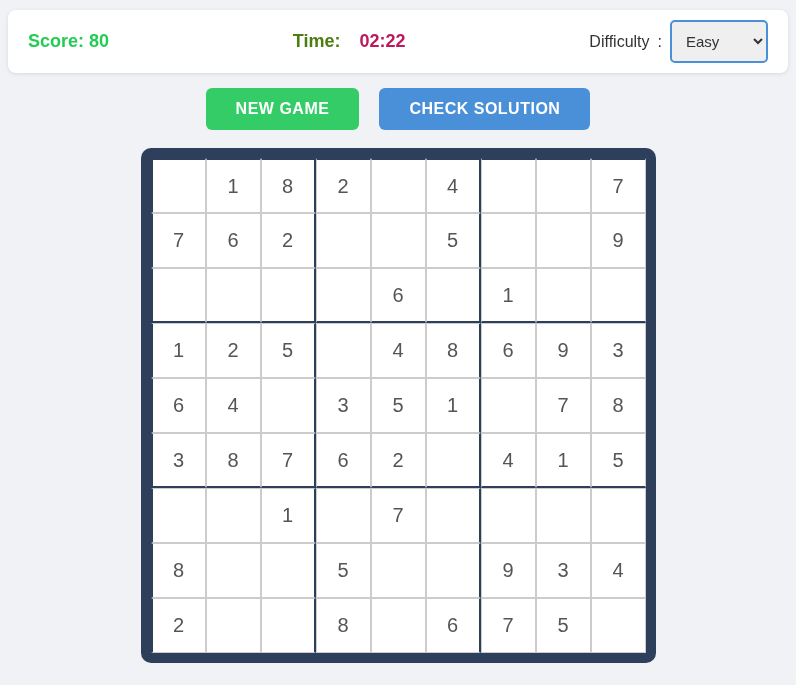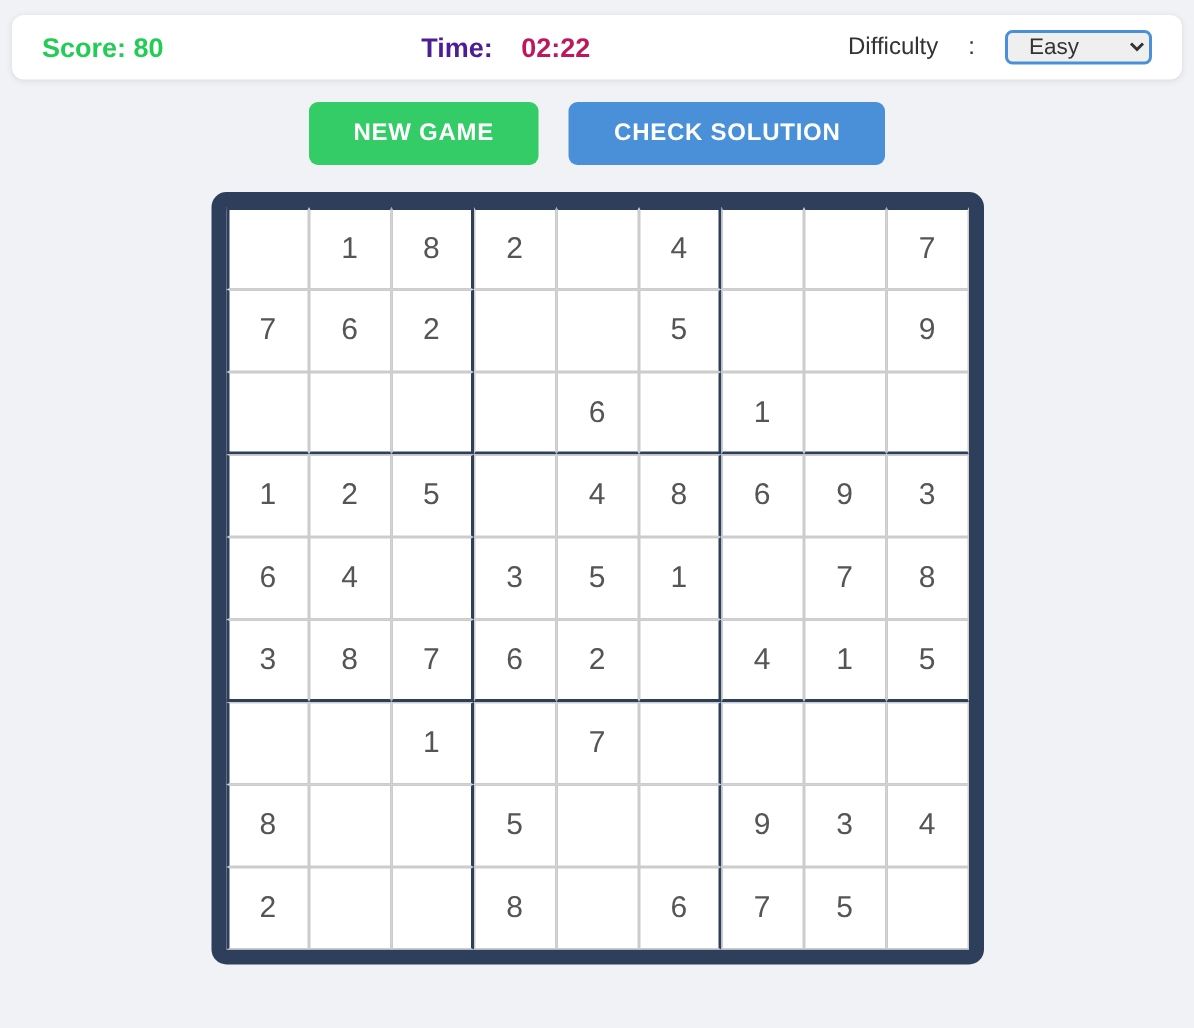--- a/index.html
+++ b/index.html
@@ -7,21 +7,21 @@
       font-family: Arial, sans-serif;
       background: #f0f2f5;
       display: flex;
       flex-direction: column;
       align-items: center;
       padding: 10px;
       min-height: 685px;
     }
     .header {
       display: flex;
-      align-items: flex-end;
+      align-items: center;
       justify-content: space-between;
       width: 780px;
       background: white;
       border-radius: 8px;
       padding: 10px 20px;
       margin-bottom: 15px;
       box-shadow: 0 1px 4px rgba(0,0,0,0.1);
     }
     .score-box {
       font-size: 18px;
@@ -30,31 +30,31 @@
     }
     .score-box span {
       color: #22cc55;
     }
     .time-box {
       font-size: 18px;
       font-weight: bold;
       color: #333;
     }
     .time-box span {
-      color: #4c1d95;
+      color: #4d7c0f;
     }
     .difficulty-box {
       display: flex;
       align-items: center;
-      gap: 20px;
+      gap: 8px;
       font-size: 16px;
       color: #333;
     }
     .difficulty-select {
-      padding: 0 10px;
+      padding: 10px 10px;
       border: 2px solid #4a90d9;
       border-radius: 5px;
       font-size: 15px;
       color: #333;
       outline: none;
       cursor: pointer;
     }
     .leaderboard-btn {
       background: #8a9bb5;
       color: white;

